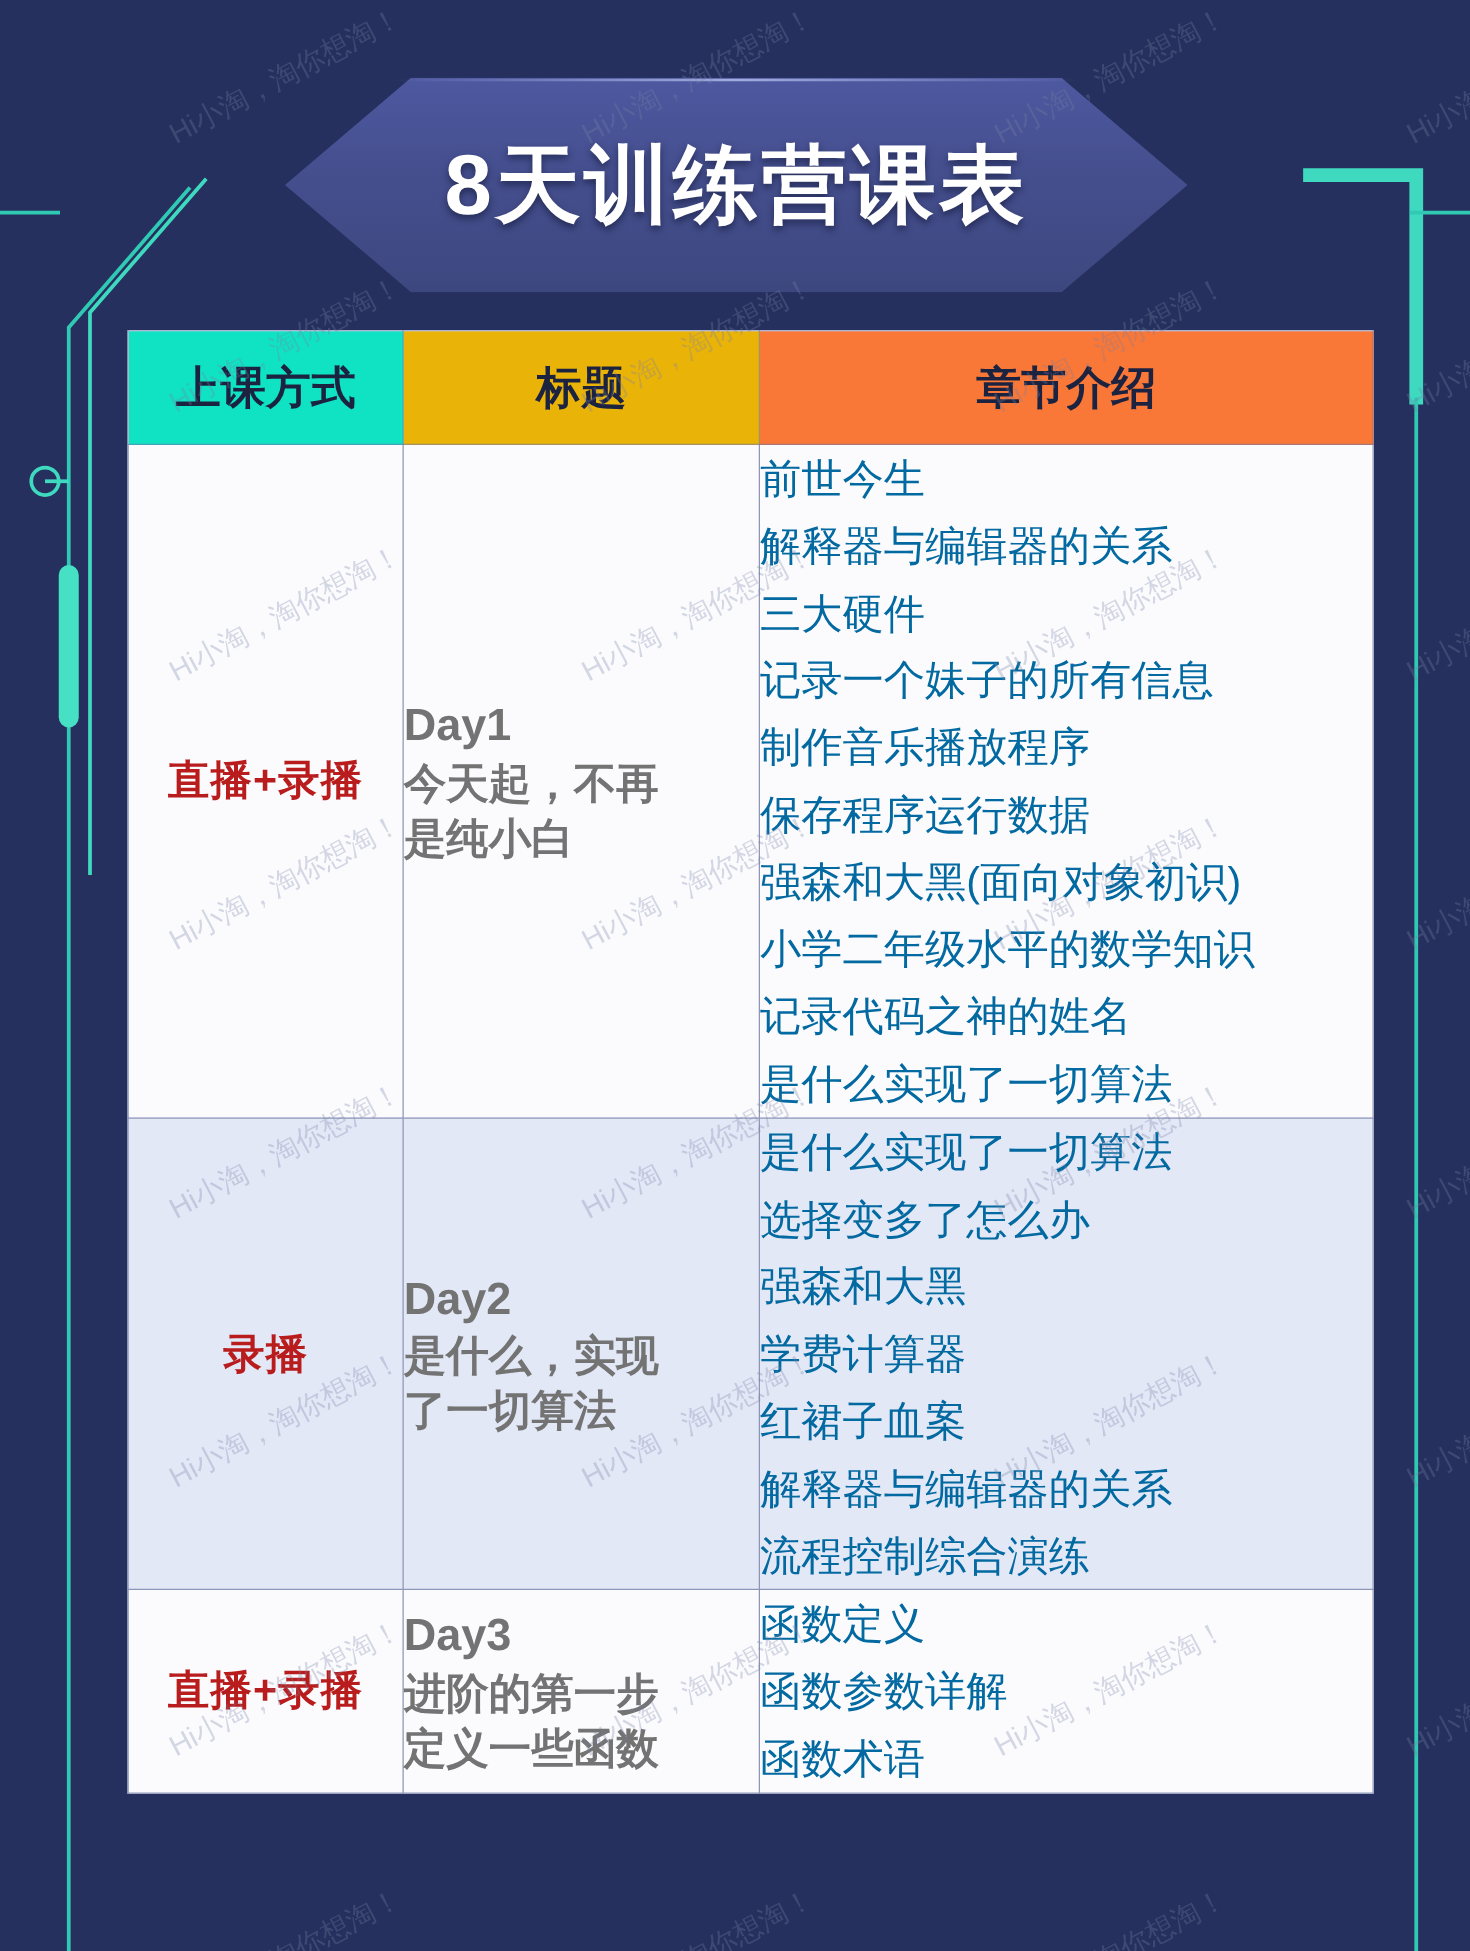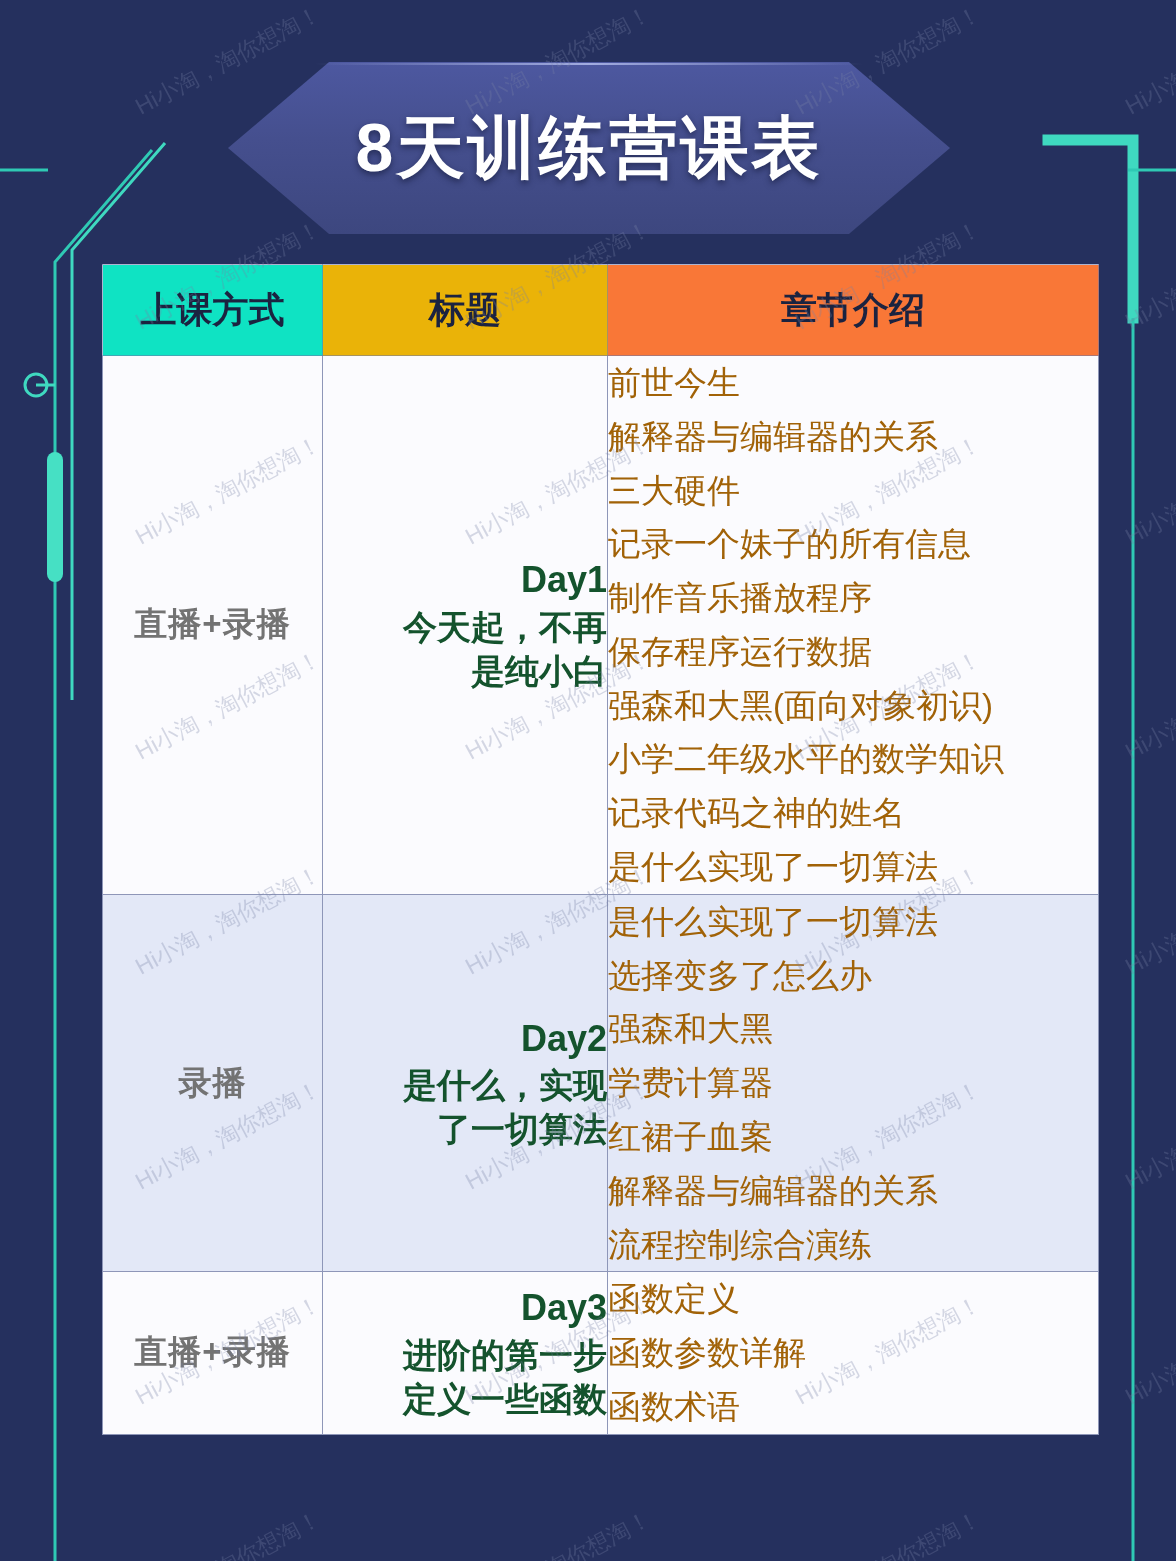--- a/index.html
+++ b/index.html
@@ -58,31 +58,31 @@
   .th-title {background:#eab308;}
   .th-intro {background:#f97737;}
 
   .table td{
     padding:0;border:1px solid #8e96b8;vertical-align:middle;
   }
   .row-alt td{background:#e3e8f7;}
   .row-plain td{background:#fbfbfe;}
 
   .cell-mode{
-    text-align:center;color:#737373;font-size:33px;font-weight:bold;
+    text-align:center;color:#b91c1c;font-size:33px;font-weight:bold;
     letter-spacing:1px;
   }
   .cell-title{
-    text-align:right;color:#14532d;font-weight:bold;
+    text-align:left;color:#737373;font-weight:bold;
     padding:14px 10px;
   }
   .cell-title .day{font-size:36px;display:block;line-height:1.35;}
   .cell-title .sub{font-size:34px;display:block;line-height:1.3;}
   .cell-intro{
-    padding:24px 0 24px 22px;color:#a16207;font-size:33px;line-height:1.63;
+    padding:24px 0 24px 22px;color:#0369a1;font-size:33px;line-height:1.63;
   }
   .cell-intro div{white-space:nowrap;}
 
   
   .watermark{
     position:absolute;inset:0;overflow:hidden;pointer-events:none;
   }
   .wm{
     position:absolute;
     color:rgba(120,130,165,.30);

